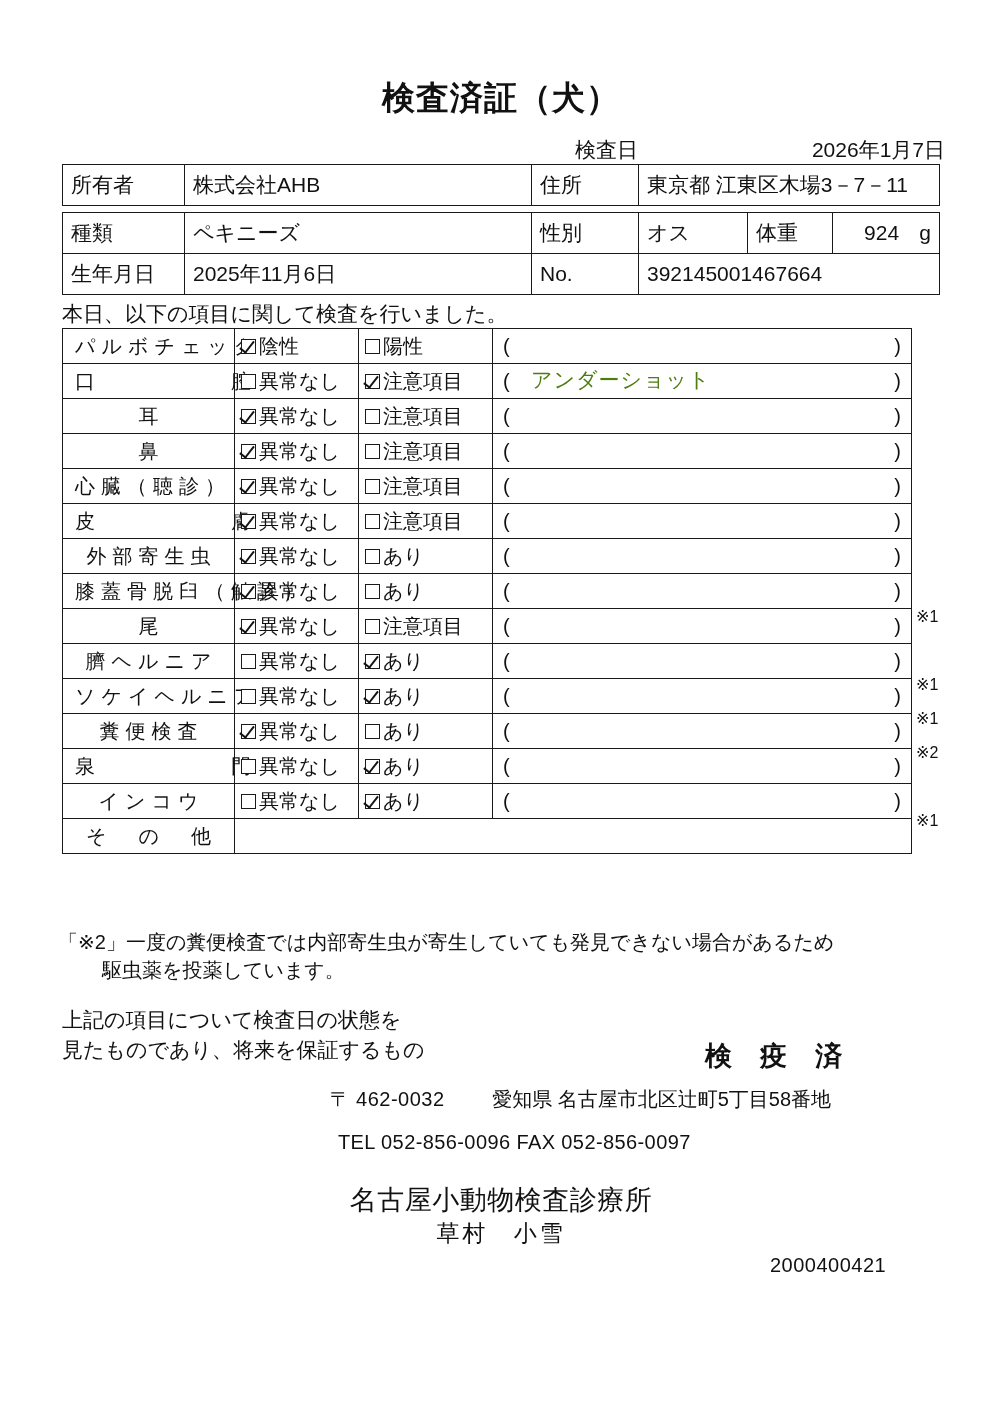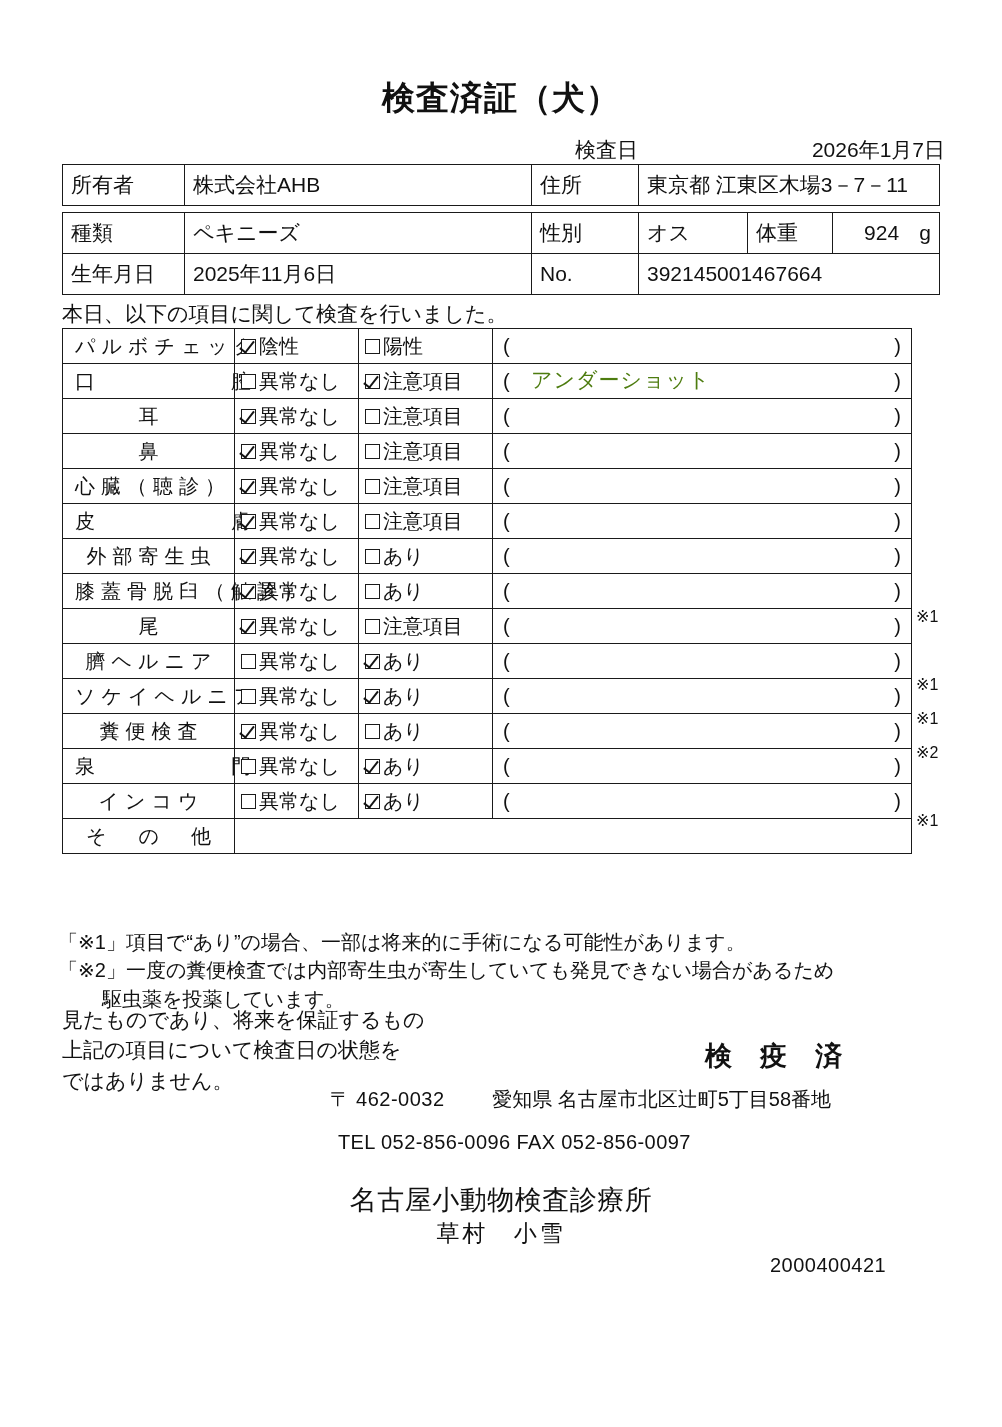--- a/index.html
+++ b/index.html
@@ -527,29 +527,27 @@
       <div class="mk">※1</div>
       <div class="mk"></div>
       <div class="mk">※1</div>
       <div class="mk">※1</div>
       <div class="mk">※2</div>
       <div class="mk"></div>
       <div class="mk">※1</div>
     </div>
 
   <div class="footnotes">
-    <div>「※1」項目で“あり”の場合、一部は将来的に手術になる可能性があります。</div>
     <div>「※2」一度の糞便検査では内部寄生虫が寄生していても発見できない場合があるため</div>
     <div class="fn2-cont">駆虫薬を投薬しています。</div>
   </div>
 
   <div class="disclaimer">
+    <div>上記の項目について検査日の状態を</div>
     <div>見たものであり、将来を保証するもの</div>
-    <div>上記の項目について検査日の状態を</div>
-    <div>ではありません。</div>
   </div>
 
   <div class="quarantine">検 疫 済</div>
 
   <div class="clinic-address">
     <span class="zip">〒</span>
     <span class="zip">462-0032</span>
     <span class="addr">愛知県 名古屋市北区辻町5丁目58番地</span>
   </div>
   <div class="clinic-tel">TEL 052-856-0096  FAX 052-856-0097</div>

